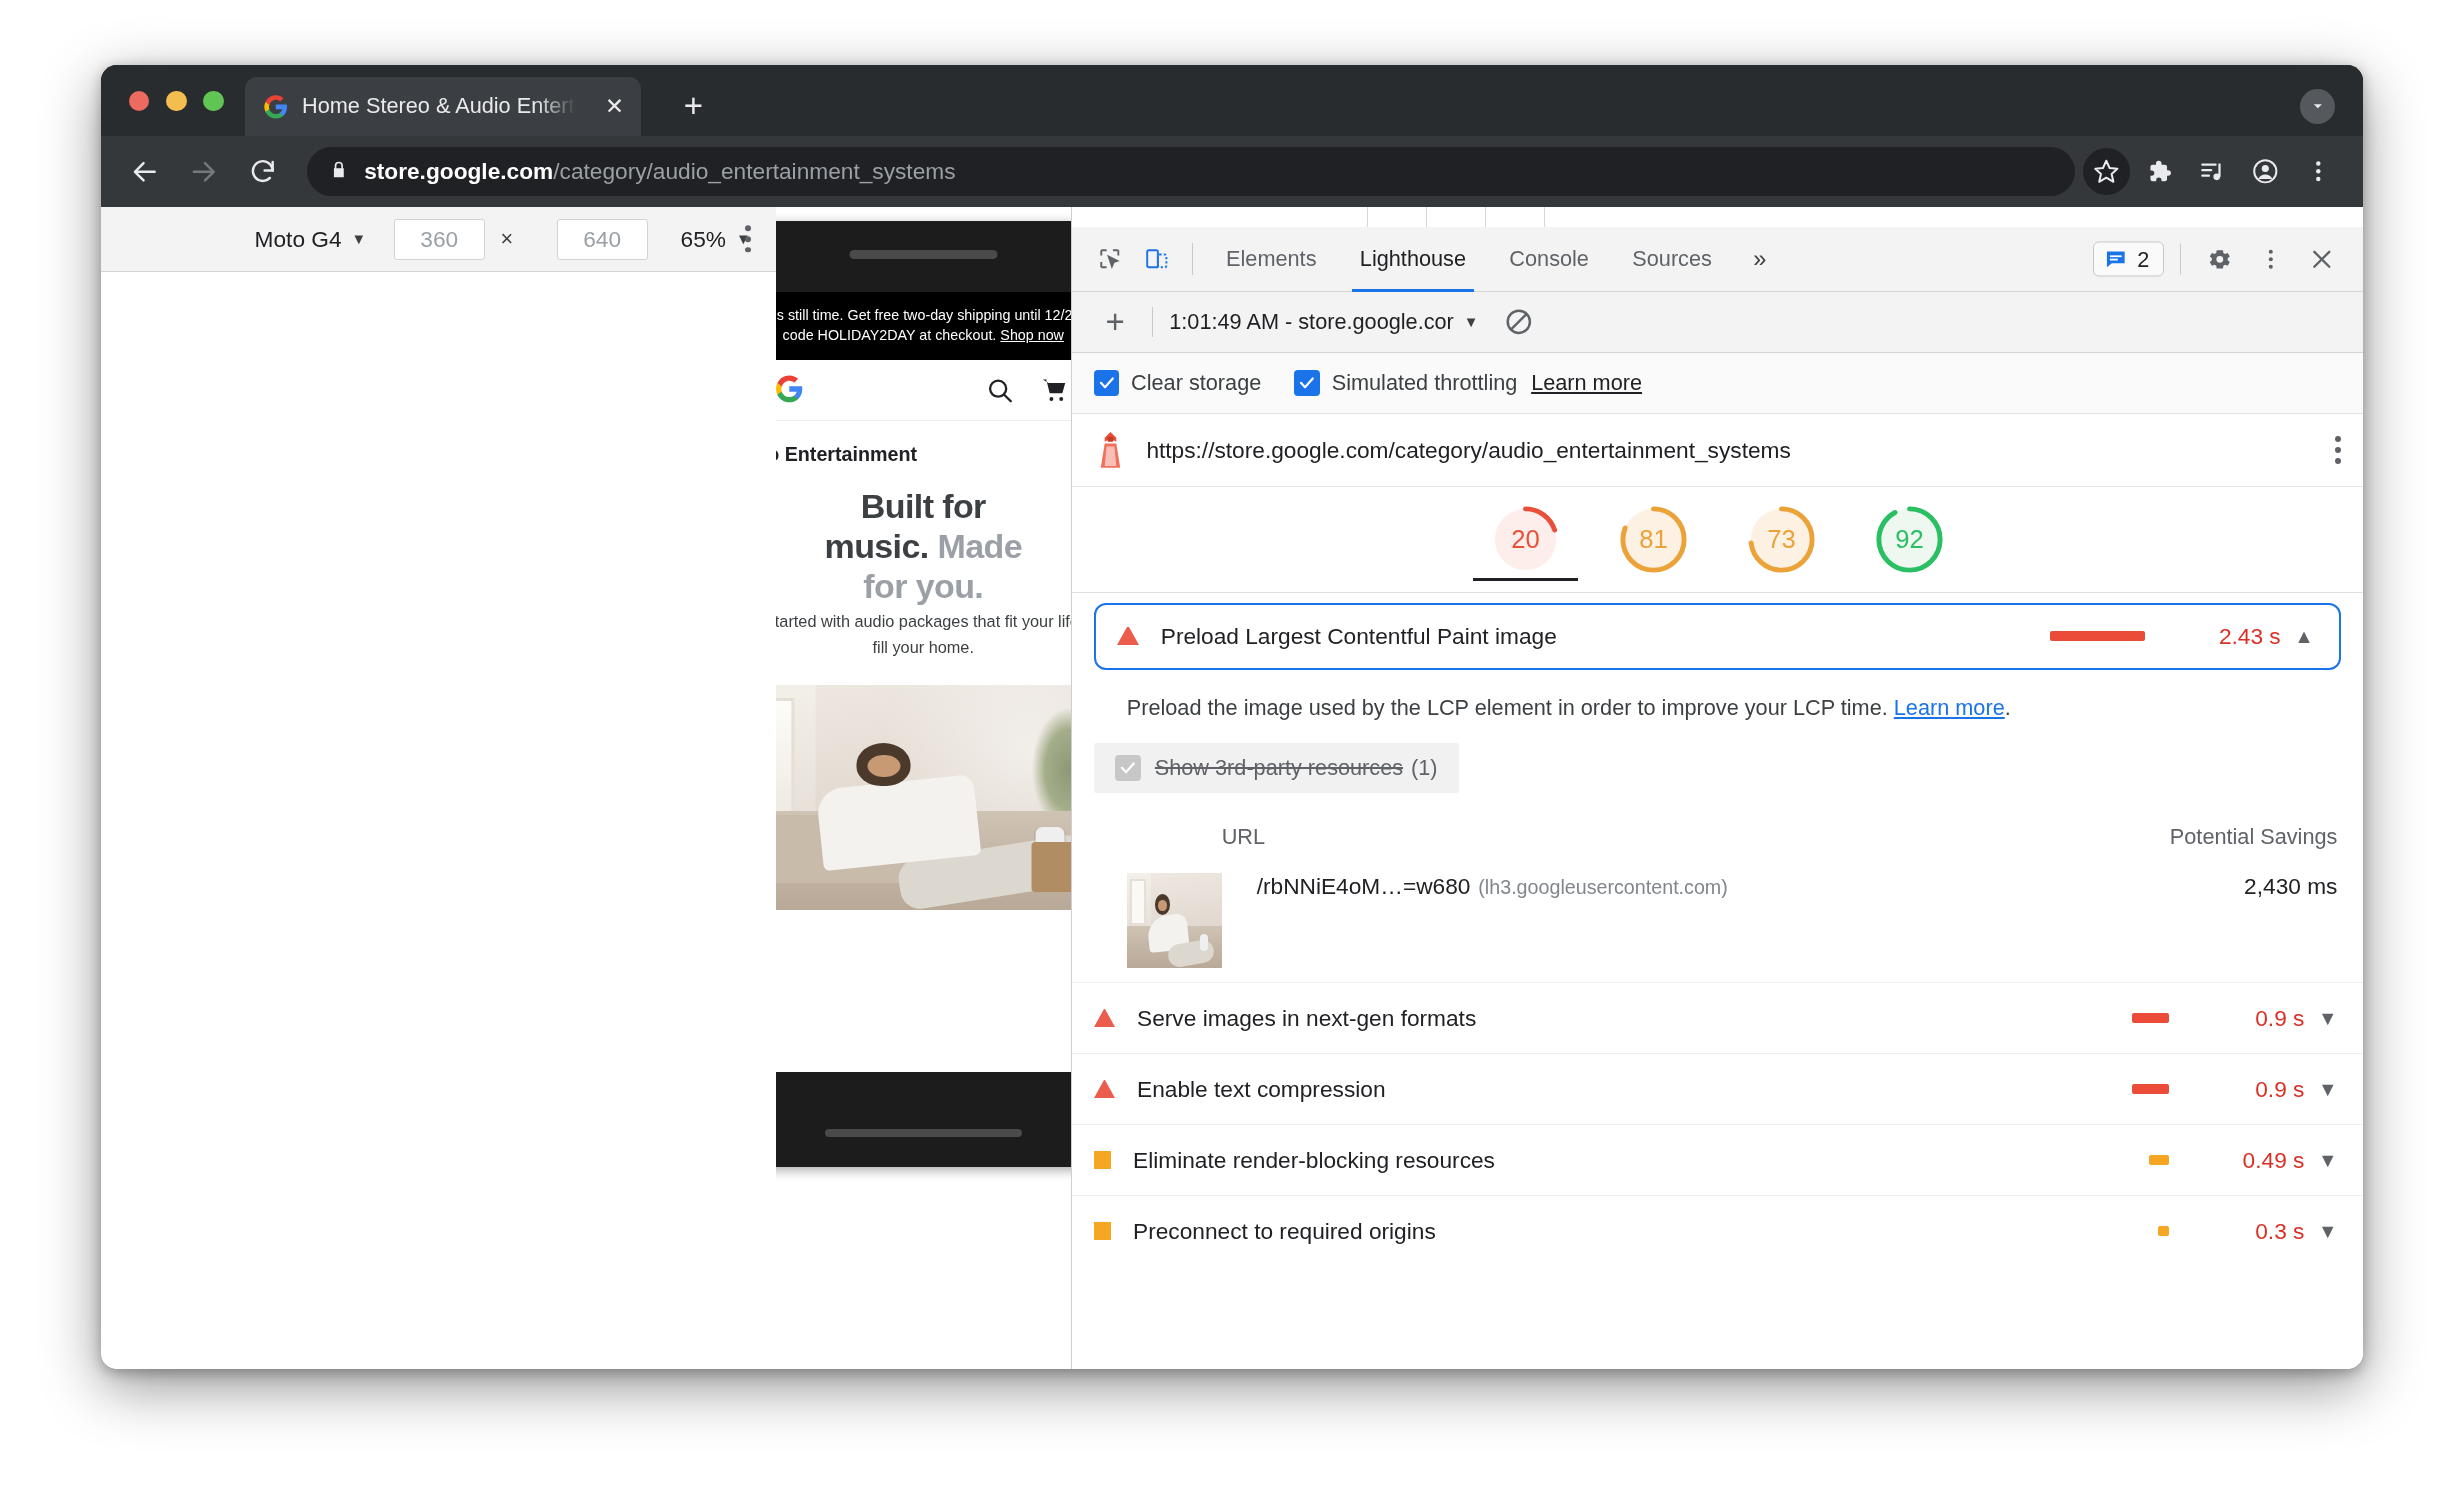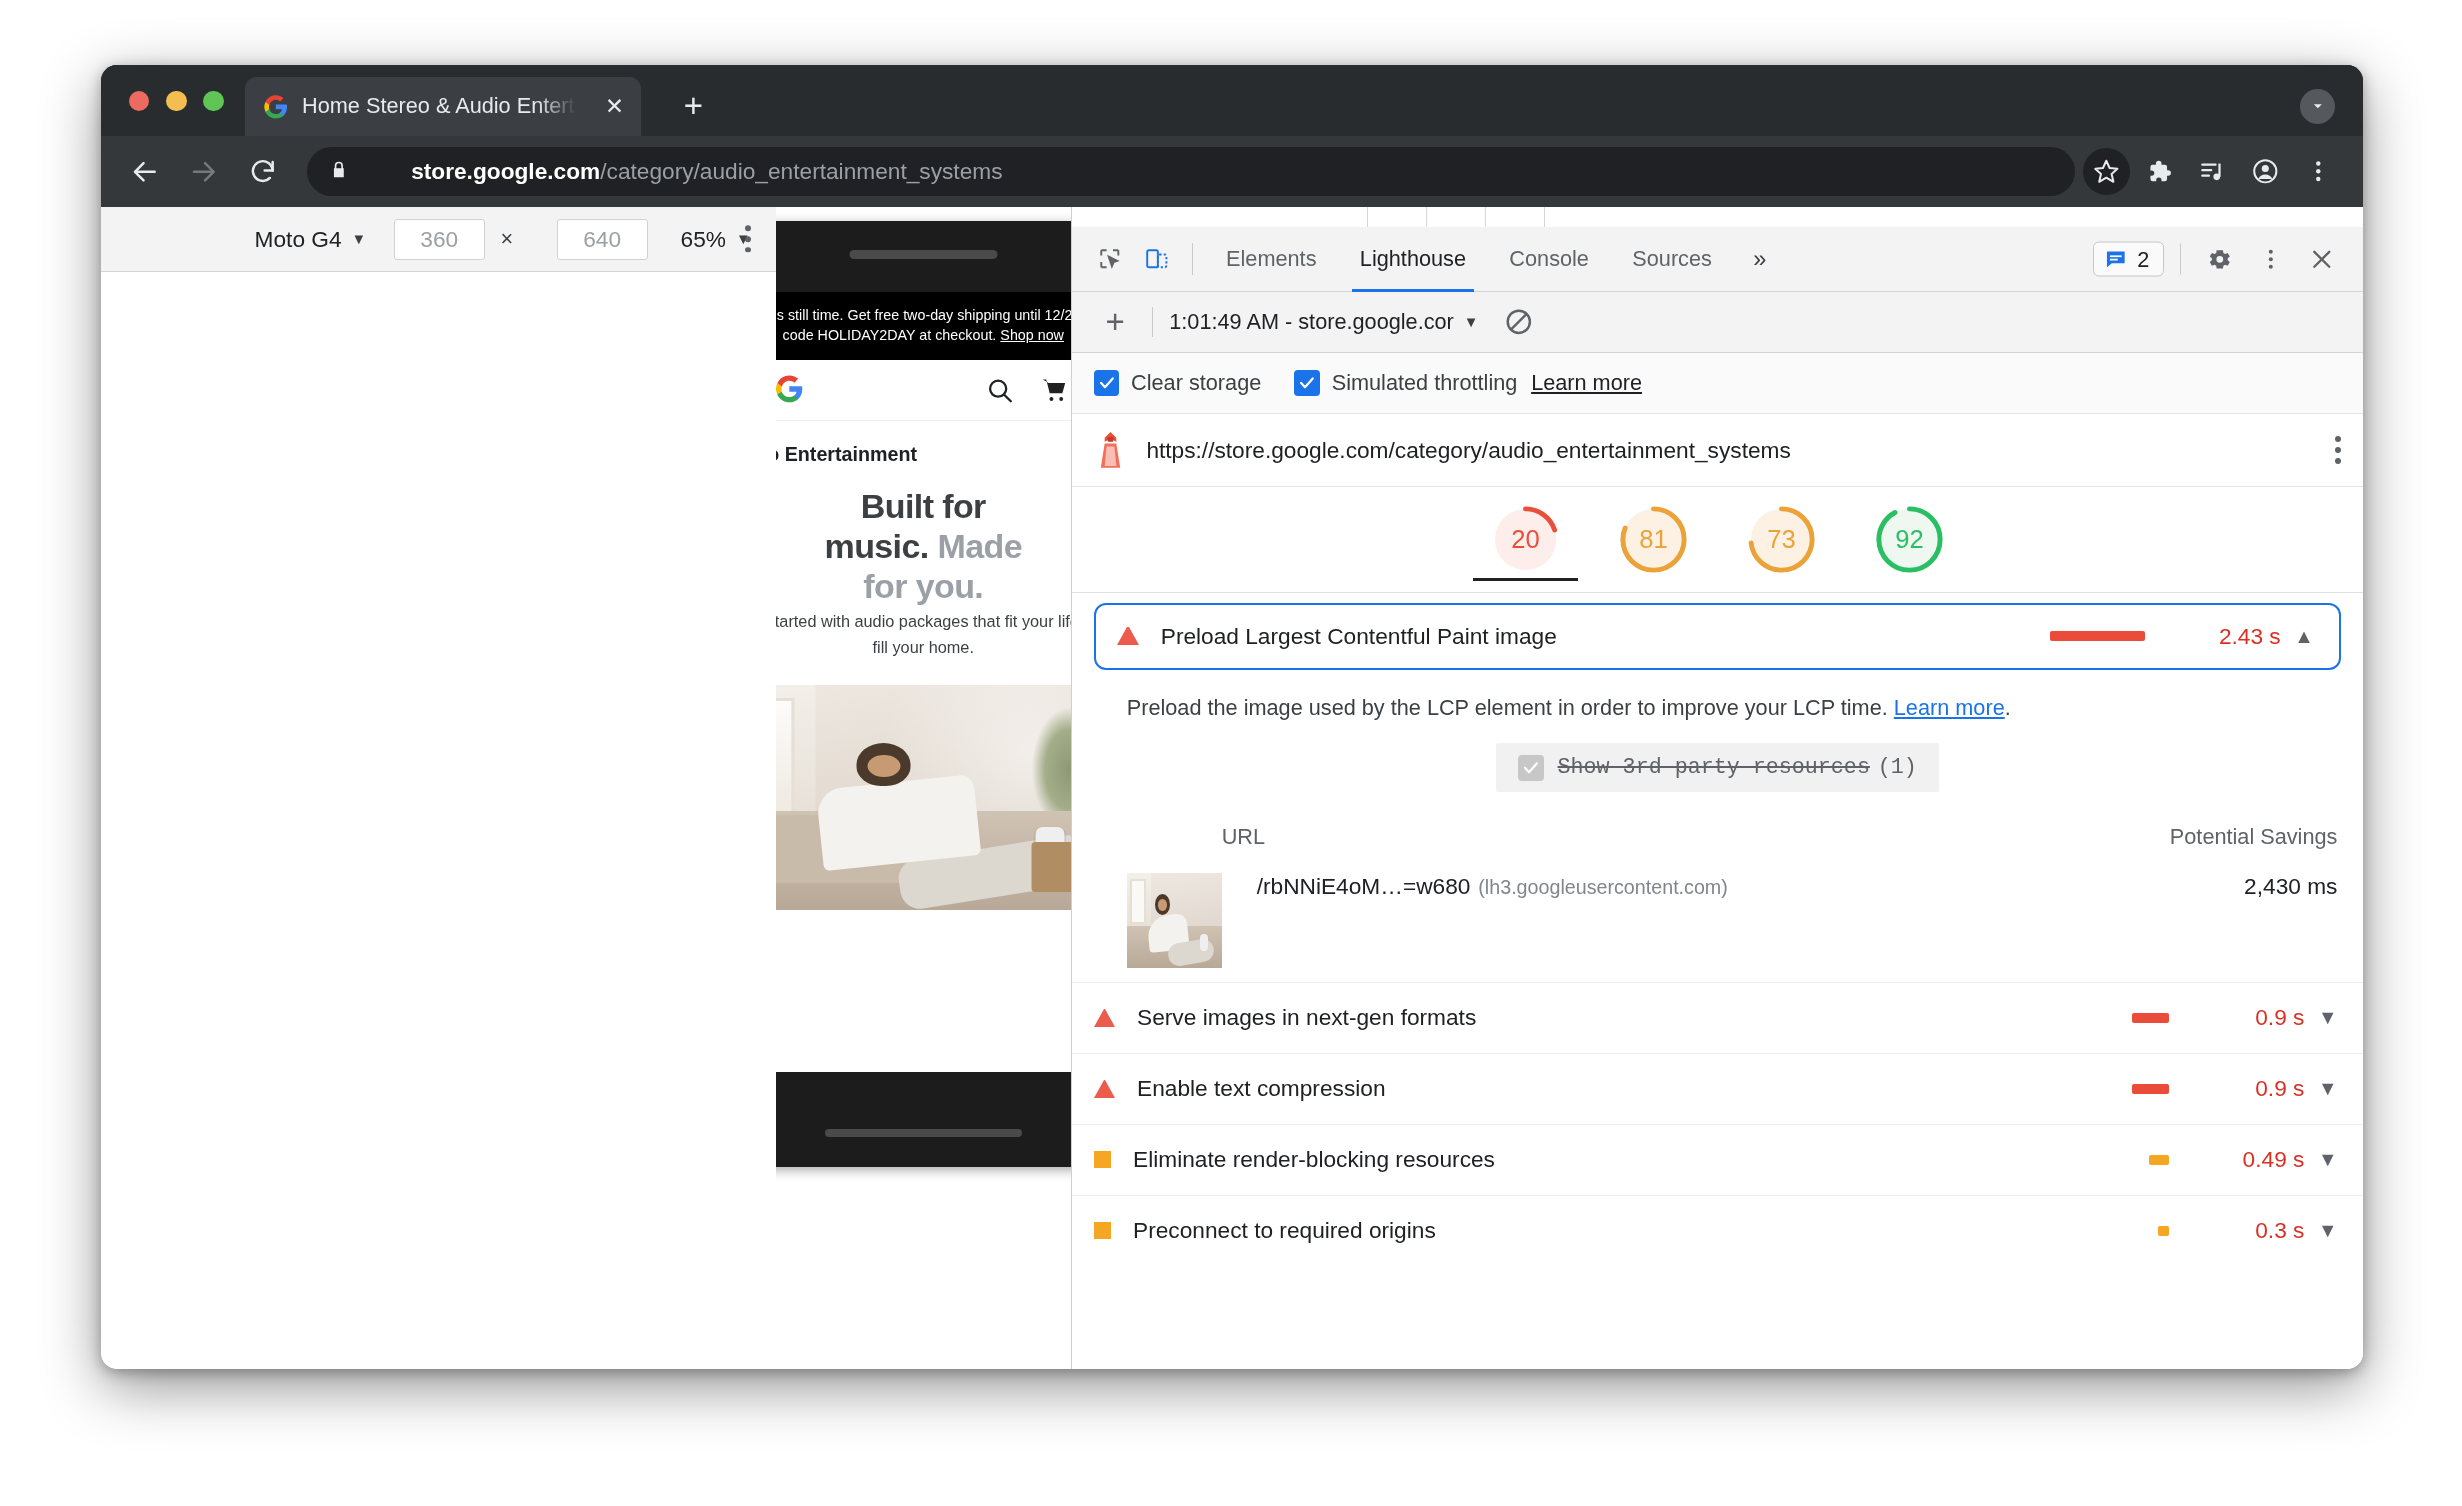--- a/index.html
+++ b/index.html
@@ -103,21 +103,21 @@
     height: 49px;
     background: #202124;
     border-radius: 24.6px;
     display: flex; align-items: center;
     padding: 0 21.7px;
     margin-left: 7.9px;
     margin-right: 7.9px;
     overflow: hidden;
   }
   .lock { width: 19.7px; height: 23.6px; margin-right: 15.8px; flex:0 0 19.7px; }
-  .url { font-size: 22.7px; white-space: nowrap; margin-left: 47px; }
+  .url { font-size: 22.7px; white-space: nowrap; }
   .url .host { color: #ffffff; font-weight: bold; }
   .url .path { color: #9aa0a6; }
   .tb-icons { display: flex; align-items: center; gap: 5.9px; }
   .tb-icon {
     width: 47px; height: 47px;
     display: flex; align-items: center; justify-content: center;
     color: #e8eaed;
   }
   .tb-icon svg { width: 26.6px; height: 26.6px; }
   .tb-icon.star-pill {
@@ -421,21 +421,21 @@
   .audit-title { font-size: 22.7px; color: #202124; flex: 1; }
   .mini-bar { height: 9.9px; border-radius: 2px; margin-right: 25.6px; }
   .audit-time { font-size: 22.7px; color: #d93025; width: 110px; text-align: right; }
   .chev { width: 33px; text-align: right; color: #5f6368; font-size: 19.7px; }
 
   .audit-body { padding: 0 21.7px; }
   .audit-desc {
     font-size: 21.7px; color: #3c4043;
     padding: 25.6px 0 0 33px;
   }
-  .thirdparty-wrap { display: flex; justify-content: center; margin-top: 21.7px; font-family: Liberation Mono, monospace; }
+  .thirdparty-wrap { display: flex; justify-content: flex-start; margin-top: 21.7px; }
   .thirdparty {
     background: #f1f1f1;
     display: flex; align-items: center;
     padding: 11.8px 21.7px;
     border-radius: 2px;
   }
   .cb-grey {
     width: 25.6px; height: 25.6px; border-radius: 3.9px; background: #c7c7c7;
     display: flex; align-items: center; justify-content: center; flex: 0 0 25.6px;
   }

